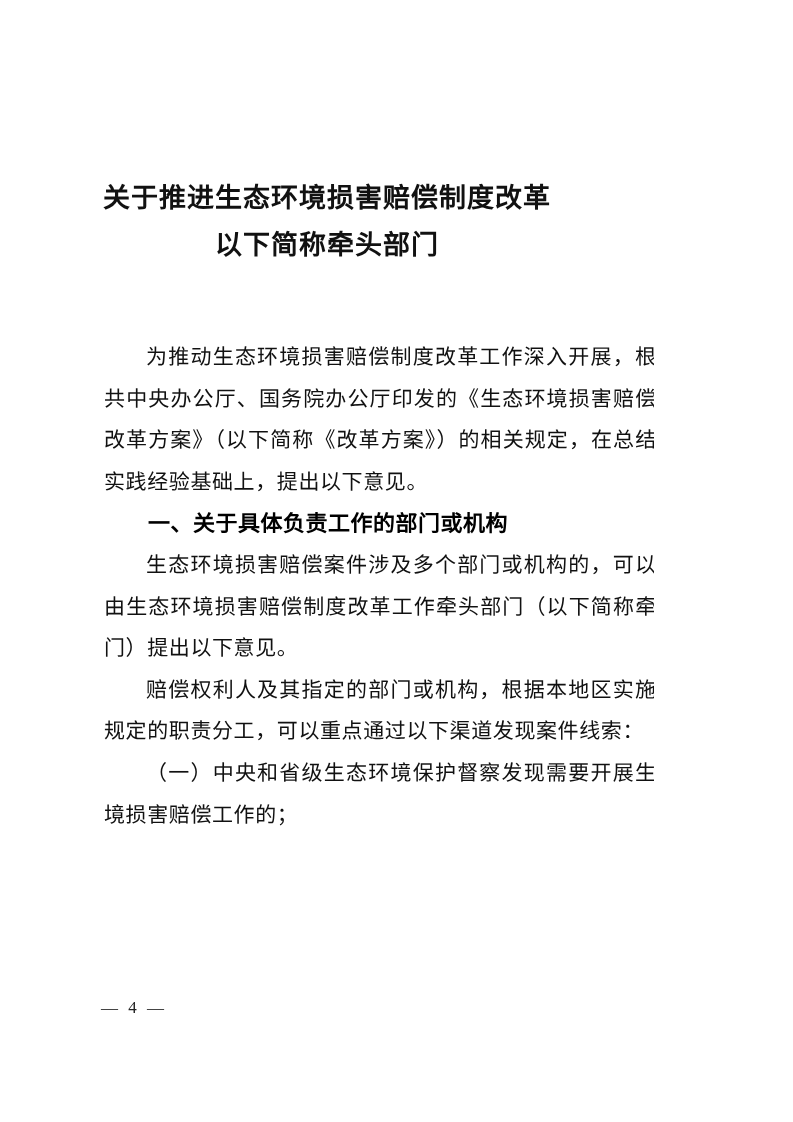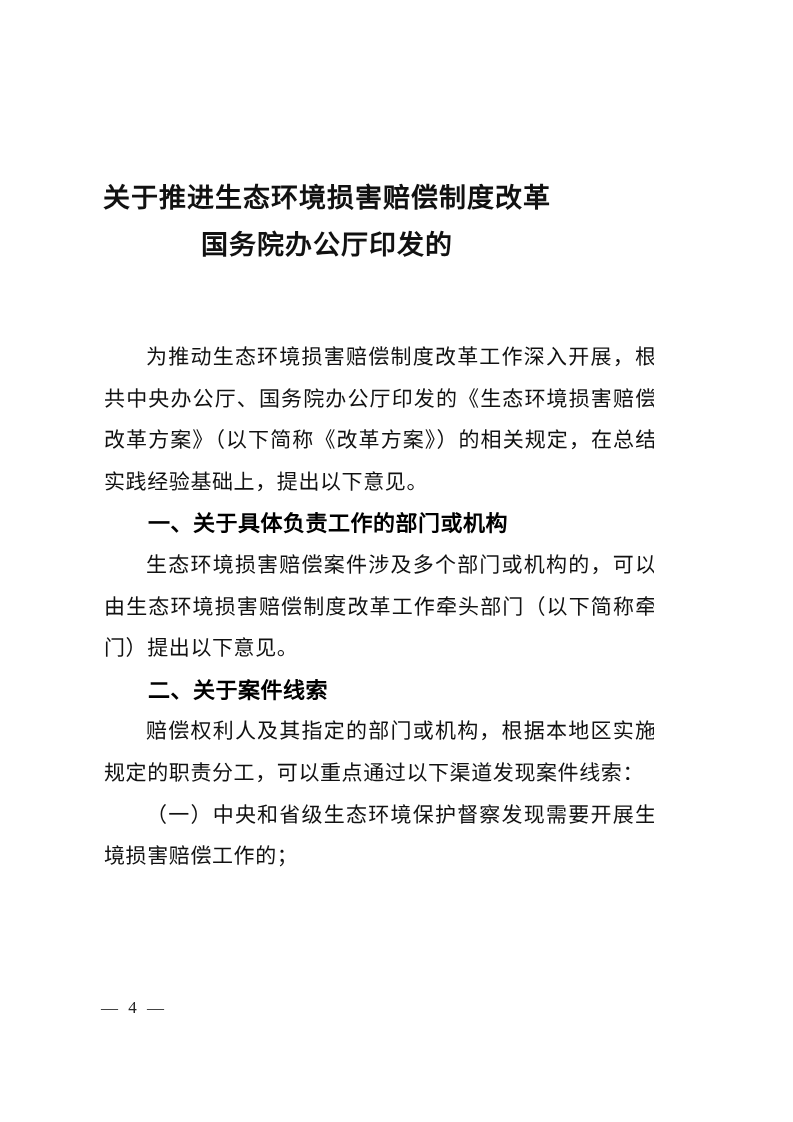--- a/index.html
+++ b/index.html
@@ -71,27 +71,26 @@
     white-space: nowrap;
   }
 </style>
 </head>
 <body>
 
 <div class="doc-page">
 
   <div class="title-block">
     <div class="title-line">关于推进生态环境损害赔偿制度改革</div>
-    <div class="title-line">国务院办公厅印发的</div>
+    <div class="title-line">以下简称牵头部门</div>
   </div>
 
   <div class="content" id="content">
       <div class="para">为推动生态环境损害赔偿制度改革工作深入开展，根据中共中央办公厅、国务院办公厅印发的《生态环境损害赔偿制度改革方案》（以下简称《改革方案》）的相关规定，在总结地方实践经验基础上，提出以下意见。</div>
       <div class="heading">一、关于具体负责工作的部门或机构</div>
       <div class="para">生态环境损害赔偿案件涉及多个部门或机构的，可以指定由生态环境损害赔偿制度改革工作牵头部门（以下简称牵头部门）提出以下意见。</div>
-      <div class="heading">二、关于案件线索</div>
       <div class="para">赔偿权利人及其指定的部门或机构，根据本地区实施方案规定的职责分工，可以重点通过以下渠道发现案件线索：</div>
       <div class="para">（一）中央和省级生态环境保护督察发现需要开展生态环境损害赔偿工作的；</div>
     </div>
 
   <div class="page-number">— 4 —</div>
 
 </div>
 
 </body></html>

